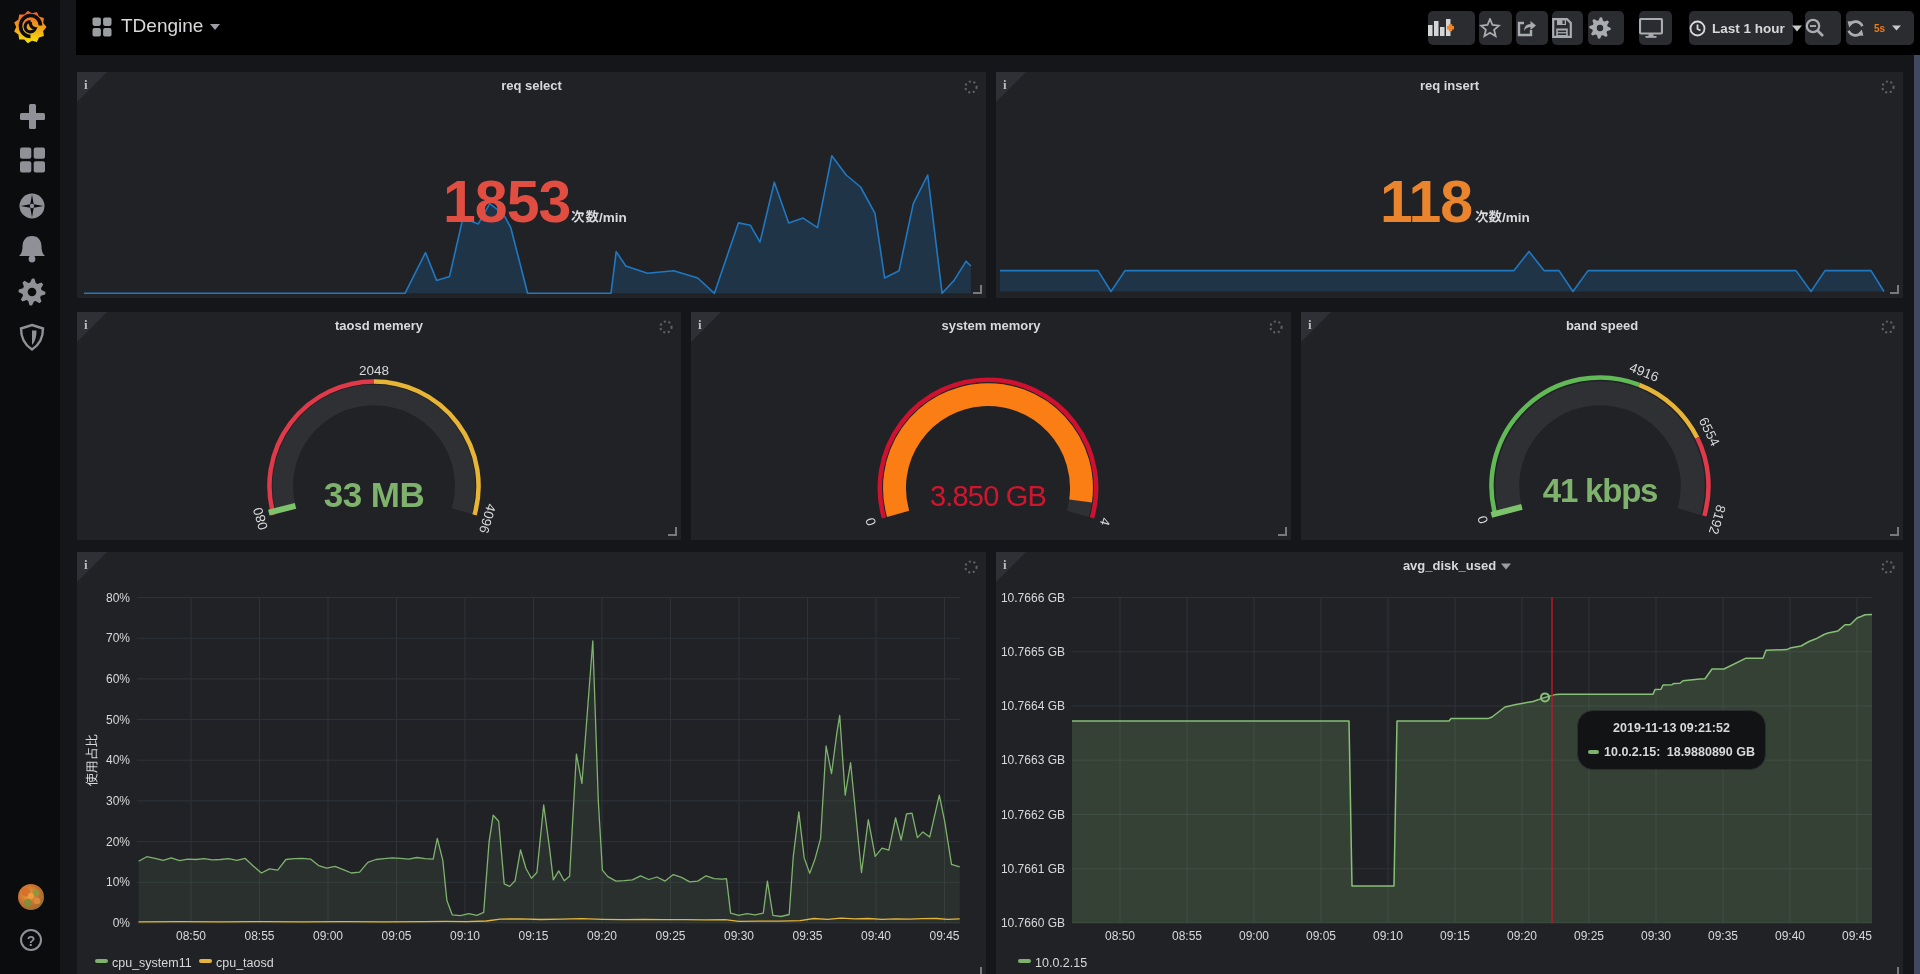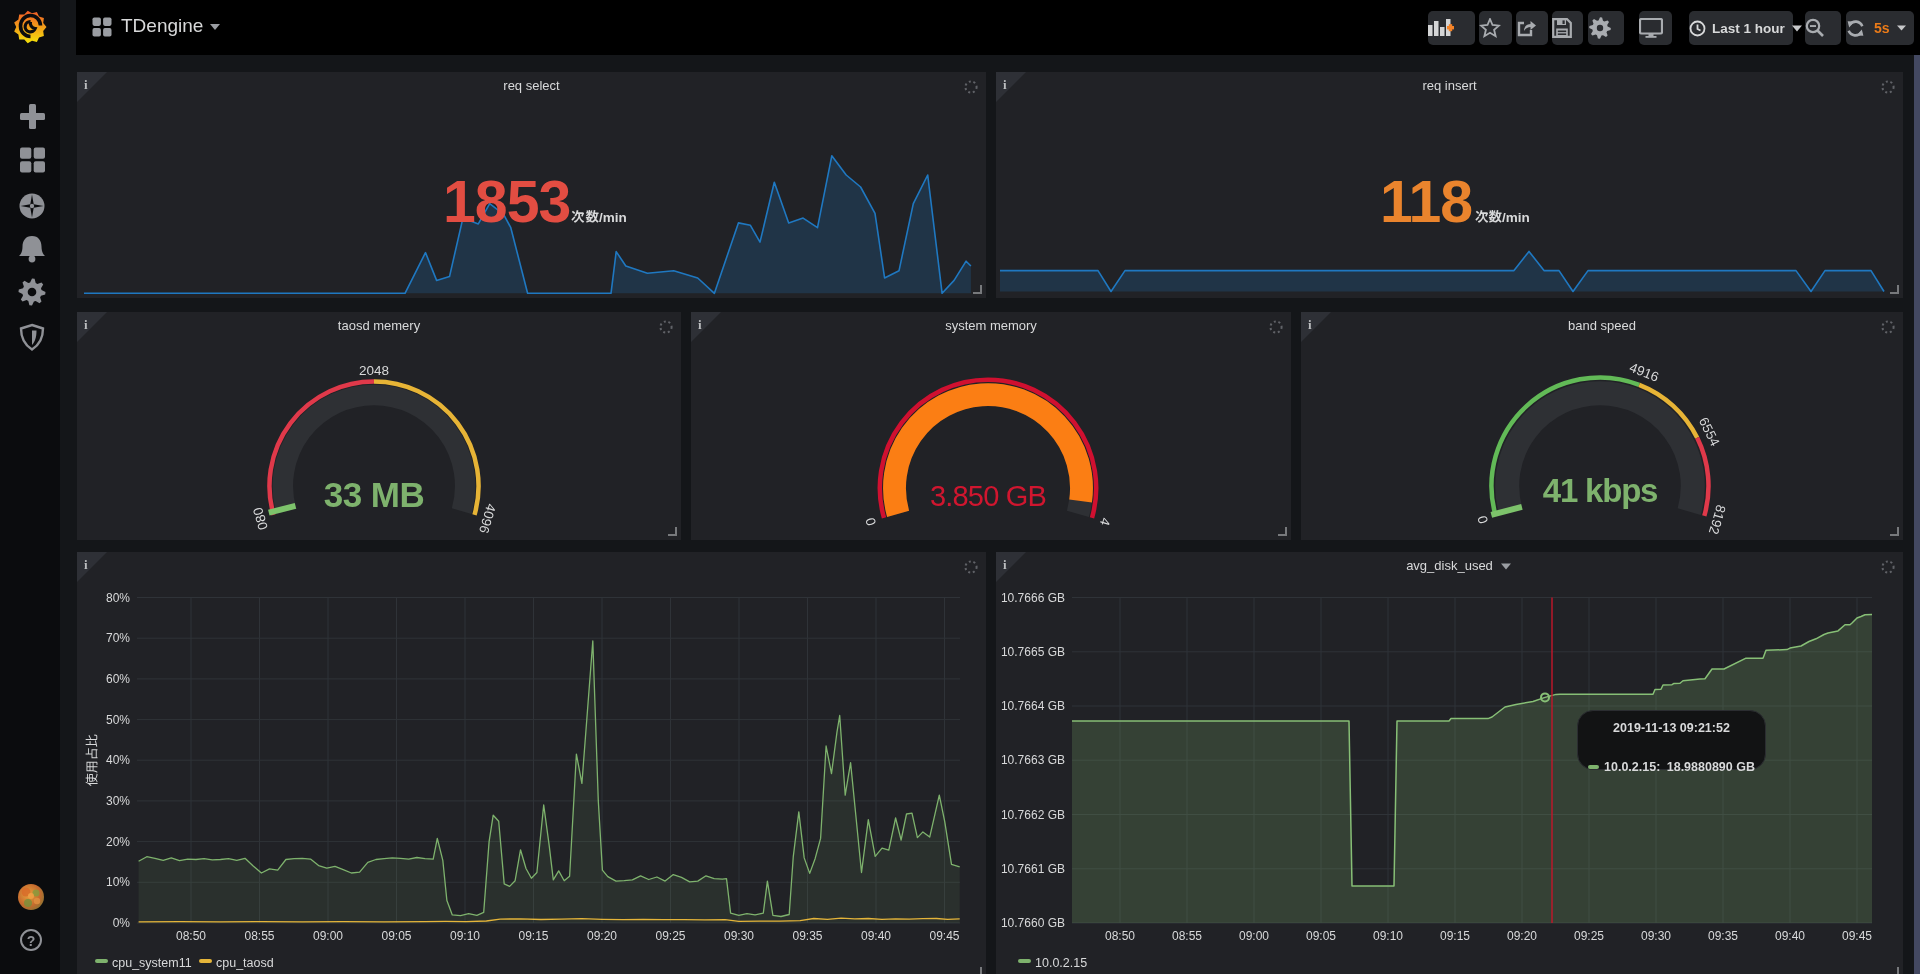--- a/index.html
+++ b/index.html
@@ -1,16 +1,16 @@
 <!DOCTYPE html>
 <html><head><meta charset="utf-8"><style>
 *{margin:0;padding:0;box-sizing:border-box}
 html,body{width:1920px;height:974px;overflow:hidden;background:#141619;font-family:"Liberation Sans",sans-serif;-webkit-font-smoothing:antialiased;}
 .panel{position:absolute;background:#212226;}
-.ptitle{position:absolute;top:0;left:0;right:0;height:27px;text-align:center;font-size:13px;font-weight:normal;color:#d8d9da;line-height:27px;}
+.ptitle{position:absolute;top:0;left:0;right:0;height:27px;text-align:center;font-size:13px;font-weight:bold;color:#d8d9da;line-height:27px;}
 .abs{position:absolute;}
 .navbtn{position:absolute;top:11px;height:34px;background:#2a2c30;border-radius:5px;display:flex;align-items:center;justify-content:flex-start;}
 .navbtn svg{flex:none}
 svg{display:block}
 </style></head><body>
 
 <svg width="0" height="0" style="position:absolute">
     <defs>
       <path id="jcib" d="M425 846 550 823Q531 735 502 651Q474 568 438 497Q403 426 362 373Q350 383 328 395Q307 408 285 419Q264 431 248 438Q290 484 325 549Q359 614 385 690Q410 766 425 846ZM610 565H673V455Q673 422 681 378Q689 334 710 286Q730 237 764 188Q799 139 852 96Q905 52 980 20Q968 6 953 -14Q939 -35 925 -54Q912 -74 902 -90Q847 -65 804 -31Q761 4 727 43Q693 82 669 122Q644 161 630 197Q615 233 609 260Q602 233 586 197Q569 162 542 123Q515 84 477 45Q439 6 390 -28Q341 -63 280 -90Q274 -76 260 -56Q247 -37 233 -18Q219 0 208 11Q289 43 347 87Q405 131 444 181Q482 231 504 281Q527 331 536 376Q545 420 545 454V565ZM28 154Q56 181 94 220Q131 258 173 302Q215 347 256 392L324 289Q273 228 215 165Q156 103 105 51ZM56 699 141 788Q172 768 206 743Q241 719 271 693Q302 668 321 646L231 547Q214 569 184 596Q155 623 121 651Q87 678 56 699ZM468 677H879V557H409ZM839 677H856L879 683L968 631Q954 581 934 531Q915 481 894 436Q873 391 852 355Q840 362 821 372Q803 381 784 390Q765 399 751 404Q767 435 784 478Q802 520 817 565Q831 611 839 650Z"></path>
       <path id="jsub" d="M29 328H535V231H29ZM41 681H532V586H41ZM210 399 321 376Q296 324 267 269Q239 214 211 162Q183 111 159 71L54 103Q78 141 105 192Q133 243 161 298Q188 352 210 399ZM351 261 462 251Q448 172 421 116Q393 59 347 20Q302 -20 237 -46Q172 -73 82 -91Q77 -66 63 -38Q49 -10 34 8Q133 21 198 49Q262 77 299 128Q336 179 351 261ZM422 838 523 797Q499 764 476 731Q452 699 433 676L356 710Q373 736 392 773Q411 809 422 838ZM232 851H342V385H232ZM66 797 152 833Q172 805 189 770Q206 735 213 709L121 669Q116 695 100 731Q84 767 66 797ZM235 634 312 587Q288 547 250 507Q211 467 168 432Q124 398 82 374Q72 393 55 419Q37 445 21 461Q61 478 102 505Q143 533 178 566Q214 600 235 634ZM332 605Q346 598 370 584Q395 570 424 554Q452 537 476 523Q499 509 509 502L446 419Q432 432 410 451Q388 470 363 490Q338 510 315 528Q292 546 275 557ZM601 669H969V558H601ZM612 851 734 833Q718 730 693 634Q668 537 633 456Q597 374 550 312Q541 324 524 340Q507 356 488 371Q469 387 456 397Q498 449 528 521Q559 592 580 676Q601 761 612 851ZM794 601 917 589Q895 418 850 288Q804 158 724 64Q644 -30 518 -93Q512 -79 500 -58Q488 -37 474 -17Q460 4 448 16Q562 66 633 146Q703 226 741 339Q779 453 794 601ZM669 580Q690 454 728 343Q766 232 828 148Q890 64 981 16Q968 5 952 -14Q936 -32 921 -52Q907 -72 898 -88Q797 -28 731 67Q666 162 626 288Q586 413 561 562ZM142 102 206 183Q265 161 323 132Q382 103 432 72Q483 42 517 14L433 -71Q402 -43 355 -12Q308 19 253 49Q198 78 142 102Z"></path>
@@ -143,21 +143,21 @@
         <path d="M 12.5 12.5 L 18 18" stroke="#a9acb0" stroke-width="2.6"></path>
       </svg>
     </div>
     <div class="navbtn" style="left:1770px;width:68px">
       <svg width="19" height="19" style="margin-right:9px">
 <path d="M 16.3 7.2 A 7.2 7.2 0 0 0 3.6 5.8" fill="none" stroke="#a9acb0" stroke-width="2.6"></path>
 <polygon points="1.6,2.2 8.3,2.6 3.2,8.6" fill="#a9acb0"></polygon>
 <path d="M 2.7 11.8 A 7.2 7.2 0 0 0 15.4 13.2" fill="none" stroke="#a9acb0" stroke-width="2.6"></path>
 <polygon points="17.4,16.8 10.7,16.4 15.8,10.4" fill="#a9acb0"></polygon>
       </svg>
-      <span style="font-size:14px;font-weight:bold;color:#eb7b18">5s</span>
+      <span style="font-size:10px;font-weight:bold;color:#eb7b18">5s</span>
       <svg width="9" height="6" style="margin-left:7px">
         <polygon points="0,0.5 9,0.5 4.5,5.5" fill="#c7c8ca"></polygon>
       </svg>
     </div>
   </div>
 <div class="abs" style="left:1914px;top:55px;width:6px;height:919px;background:#434861"></div>
 <div class="panel" style="left:77px;top:72px;width:909px;height:226px">
     <div class="ptitle">req select</div>
     <svg class="abs" style="left:0;top:0" width="32" height="32">
       <polygon points="0,0 30,0 0,30" fill="#2e3036"></polygon>
@@ -405,18 +405,18 @@
         <text x="794" y="388" text-anchor="middle">09:40</text>
         <text x="861" y="388" text-anchor="middle">09:45</text>
       </g>
       <line x1="556" y1="45.5" x2="556" y2="371" stroke="#c4162a" stroke-width="1.4"></line>
       <circle cx="549" cy="145.4" r="4" fill="none" stroke="#87bf76" stroke-width="2"></circle>
       <rect x="22" y="407" width="13" height="4" rx="2" fill="#7eb26d"></rect>
       <text x="39" y="415" font-size="12.5" fill="#d8d9da">10.0.2.15</text>
     </svg>
     <div class="abs" style="left:581px;top:158px;width:189px;height:60px;background:#121314;border:1px solid #2b2d31;border-radius:16px;">
 <div style="text-align:center;font-size:12.5px;font-weight:bold;color:#d8d9da;margin-top:10px">2019-11-13 09:21:52</div>
-<div style="display:flex;align-items:center;margin:25px 10px 0 10px;font-size:12.5px;color:#d8d9da">
+<div style="display:flex;align-items:center;margin:10px 10px 0 10px;font-size:12.5px;color:#d8d9da">
 <div style="width:11px;height:4px;border-radius:2px;background:#7eb26d;margin-right:5px"></div>
 <b>10.0.2.15:</b>
         <b style="margin-left:auto">18.9880890 GB</b>
       </div>
     </div>
   </div>
 </body></html>

